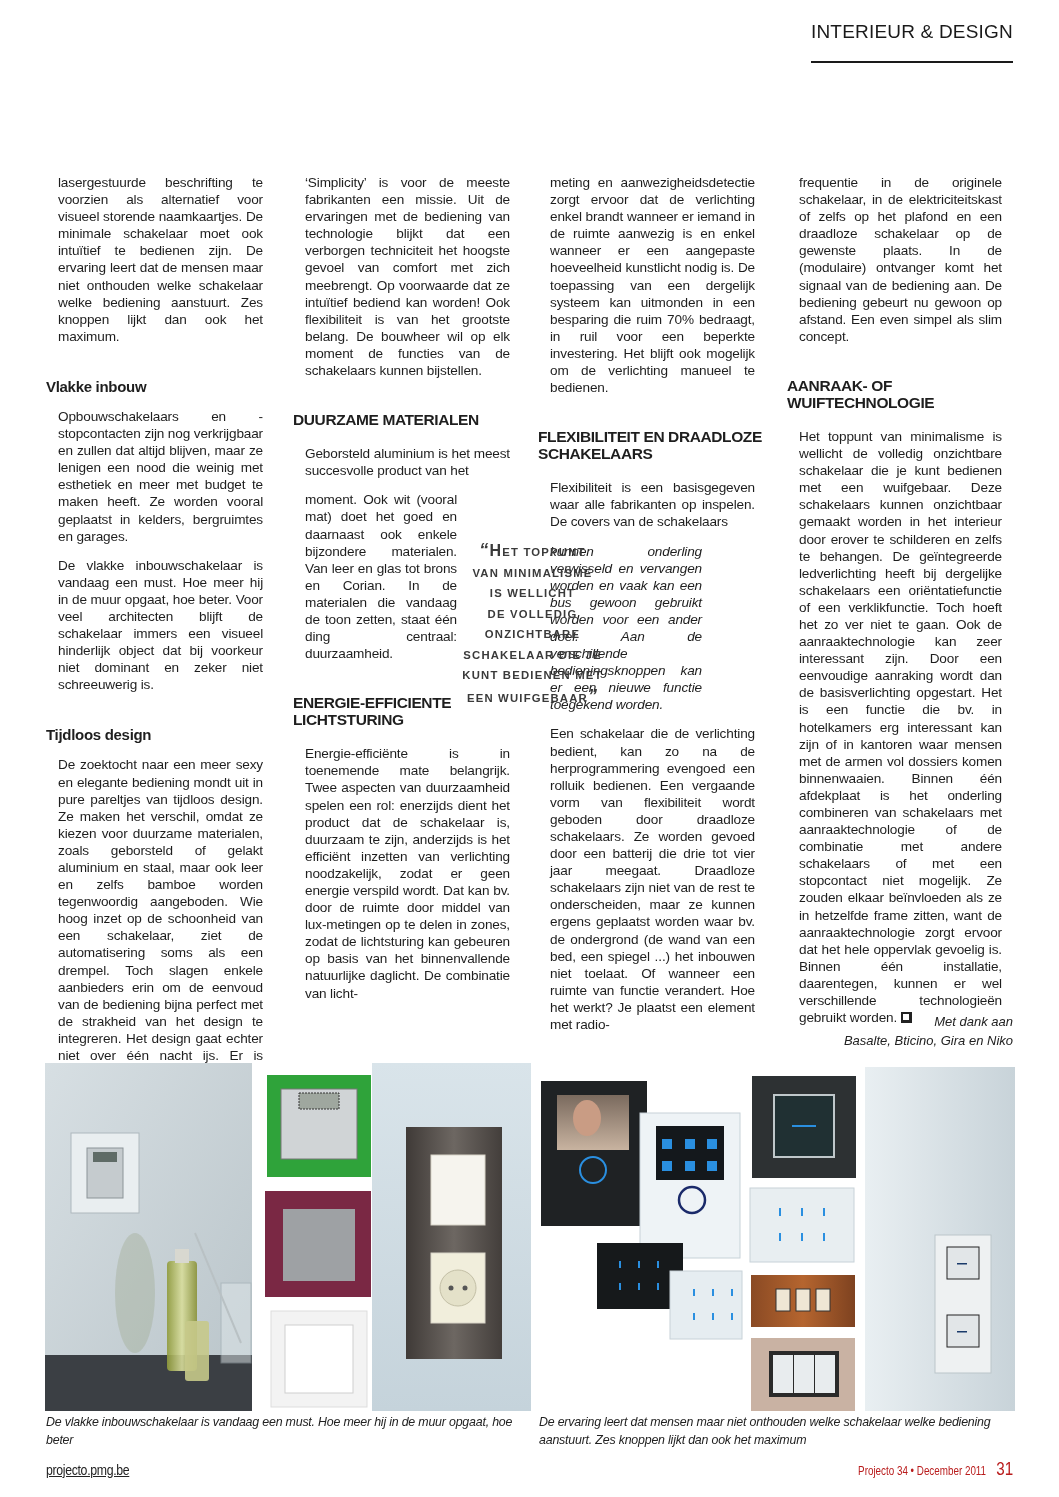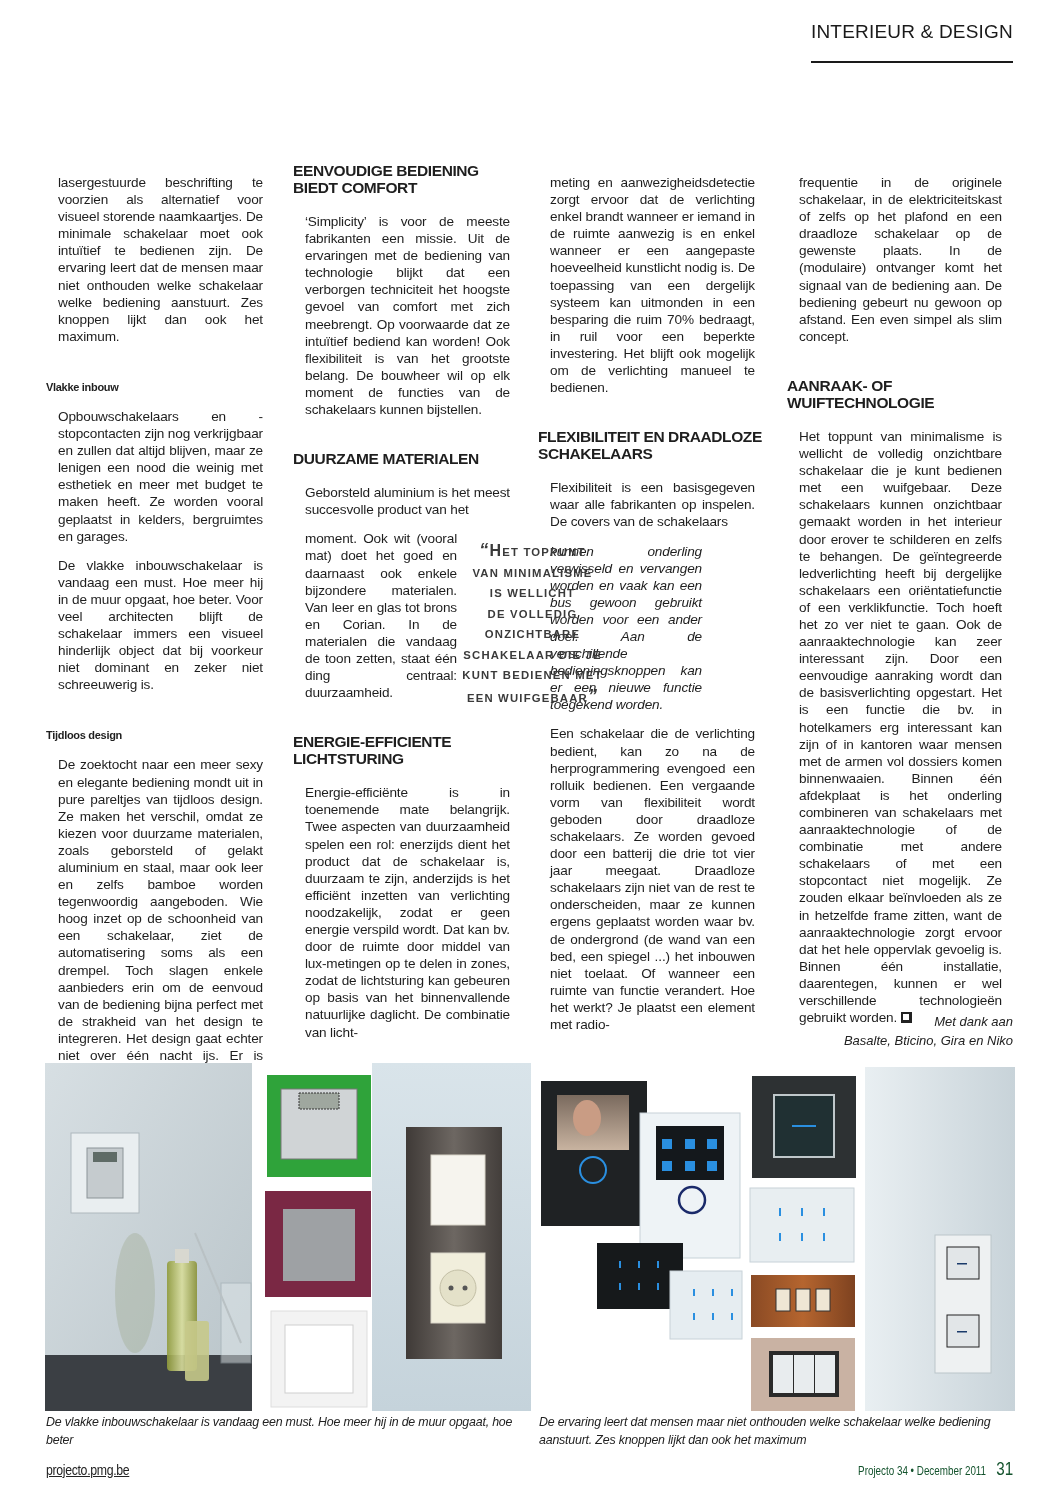--- a/index.html
+++ b/index.html
@@ -17,21 +17,21 @@
     font-family: "Liberation Sans", sans-serif; font-size: 13.6px; line-height: 17.1px;
     text-align: justify; color: #1e1e1e; letter-spacing: -0.15px;
   }
   .col p { margin: 12px; }
   .col-1 { left: 46px; }
   .col-2 { left: 293px; }
   .col-3 { left: 538px; }
   .col-4 { left: 787px; width: 227px; }
 
   .sub-head {
-    font-family: "Liberation Sans", sans-serif; font-weight: bold; font-size: 11px;
+    font-family: "Liberation Sans", sans-serif; font-weight: bold; font-size: 15px;
     line-height: 18px; margin-top: 33px; letter-spacing: -0.3px; text-align: left;
   }
   .sec-head {
     font-family: "Liberation Sans", sans-serif; font-weight: bold; font-size: 15.5px;
     line-height: 17px; letter-spacing: -0.4px; text-align: left; margin-bottom: 17px;
   }
   .sec-gap { margin-top: 32px; }
 
   .narrow { width: 152px; }
   .narrow-r { margin-left: 65px; font-style: italic; }
@@ -68,41 +68,40 @@
   .caption-left { left: 46px; }
   .caption-right { left: 539px; }
 
   .footer-url {
     position: absolute; left: 46px; top: 1462px;
     font-family: "Liberation Sans", sans-serif; font-size: 14.5px; color: #222;
     text-decoration: underline; letter-spacing: -0.4px; transform: scaleX(0.85); transform-origin: left;
   }
   .footer-issue {
     position: absolute; right: 46px; top: 1458px; display: flex; align-items: baseline; gap: 6px;
-    font-family: "Liberation Sans", sans-serif; color: #14532d;
+    font-family: "Liberation Sans", sans-serif; color: #b91c1c;
   }
   .footer-issue .issue { font-size: 12px; transform: scaleX(0.82); transform-origin: right; }
   .footer-issue .pageno { font-size: 19px; transform: scaleX(0.8); transform-origin: right; }
 </style>
 </head>
 <body>
 
 <div class="section-label">INTERIEUR &amp; DESIGN</div>
 
 <div class="col col-1">
   <p>lasergestuurde beschrifting te voorzien als alternatief voor visueel storende naamkaartjes. De minimale schakelaar moet ook intuïtief te bedienen zijn. De ervaring leert dat de mensen maar niet onthouden welke schakelaar welke bediening aanstuurt. Zes knoppen lijkt dan ook het maximum.</p>
   <div class="sub-head">Vlakke inbouw</div>
   <p>Opbouwschakelaars en -stopcontacten zijn nog verkrijgbaar en zullen dat altijd blijven, maar ze lenigen een nood die weinig met esthetiek en meer met budget te maken heeft. Ze worden vooral geplaatst in kelders, bergruimtes en garages.</p>
   <p>De vlakke inbouwschakelaar is vandaag een must. Hoe meer hij in de muur opgaat, hoe beter. Voor veel architecten blijft de schakelaar immers een visueel hinderlijk object dat bij voorkeur niet dominant en zeker niet schreeuwerig is.</p>
   <div class="sub-head">Tijdloos design</div>
   <p>De zoektocht naar een meer sexy en elegante bediening mondt uit in pure pareltjes van tijdloos design. Ze maken het verschil, omdat ze kiezen voor duurzame materialen, zoals geborsteld of gelakt aluminium en staal, maar ook leer en zelfs bamboe worden tegenwoordig aangeboden. Wie hoog inzet op de schoonheid van een schakelaar, ziet de automatisering soms als een drempel. Toch slagen enkele aanbieders erin om de eenvoud van de bediening bijna perfect met de strakheid van het design te integreren. Het design gaat echter niet over één nacht ijs. Er is geluisterd naar de noden van de gebruiker.</p>
 </div>
 
 <div class="col col-2">
-  <div class="sec-head">EENVOUDIGE BEDIENING BIEDT COMFORT</div>
   <p>‘Simplicity’ is voor de meeste fabrikanten een missie. Uit de ervaringen met de bediening van technologie blijkt dat een verborgen techniciteit het hoogste gevoel van comfort met zich meebrengt. Op voorwaarde dat ze intuïtief bediend kan worden! Ook flexibiliteit is van het grootste belang. De bouwheer wil op elk moment de functies van de schakelaars kunnen bijstellen.</p>
   <div class="sec-head sec-gap">DUURZAME MATERIALEN</div>
   <p>Geborsteld aluminium is het meest succesvolle product van het</p>
   <p class="narrow">moment. Ook wit (vooral mat) doet het goed en daarnaast ook enkele bijzondere materialen. Van leer en glas tot brons en Corian. In de materialen die vandaag de toon zetten, staat één ding centraal: duurzaamheid.</p>
   <div class="sec-head sec-gap">ENERGIE-EFFICIENTE LICHTSTURING</div>
   <p>Energie-efficiënte is in toenemende mate belangrijk. Twee aspecten van duurzaamheid spelen een rol: enerzijds dient het product dat de schakelaar is, duurzaam te zijn, anderzijds is het efficiënt inzetten van verlichting noodzakelijk, zodat er geen energie verspild wordt. Dat kan bv. door de ruimte door middel van lux-metingen op te delen in zones, zodat de lichtsturing kan gebeuren op basis van het binnenvallende natuurlijke daglicht. De combinatie van licht-</p>
 </div>
 
 <div class="col col-3">
   <p>meting en aanwezigheidsdetectie zorgt ervoor dat de verlichting enkel brandt wanneer er iemand in de ruimte aanwezig is en enkel wanneer er een aangepaste hoeveelheid kunstlicht nodig is. De toepassing van een dergelijk systeem kan uitmonden in een besparing die ruim 70% bedraagt, in ruil voor een beperkte investering. Het blijft ook mogelijk om de verlichting manueel te bedienen.</p>

